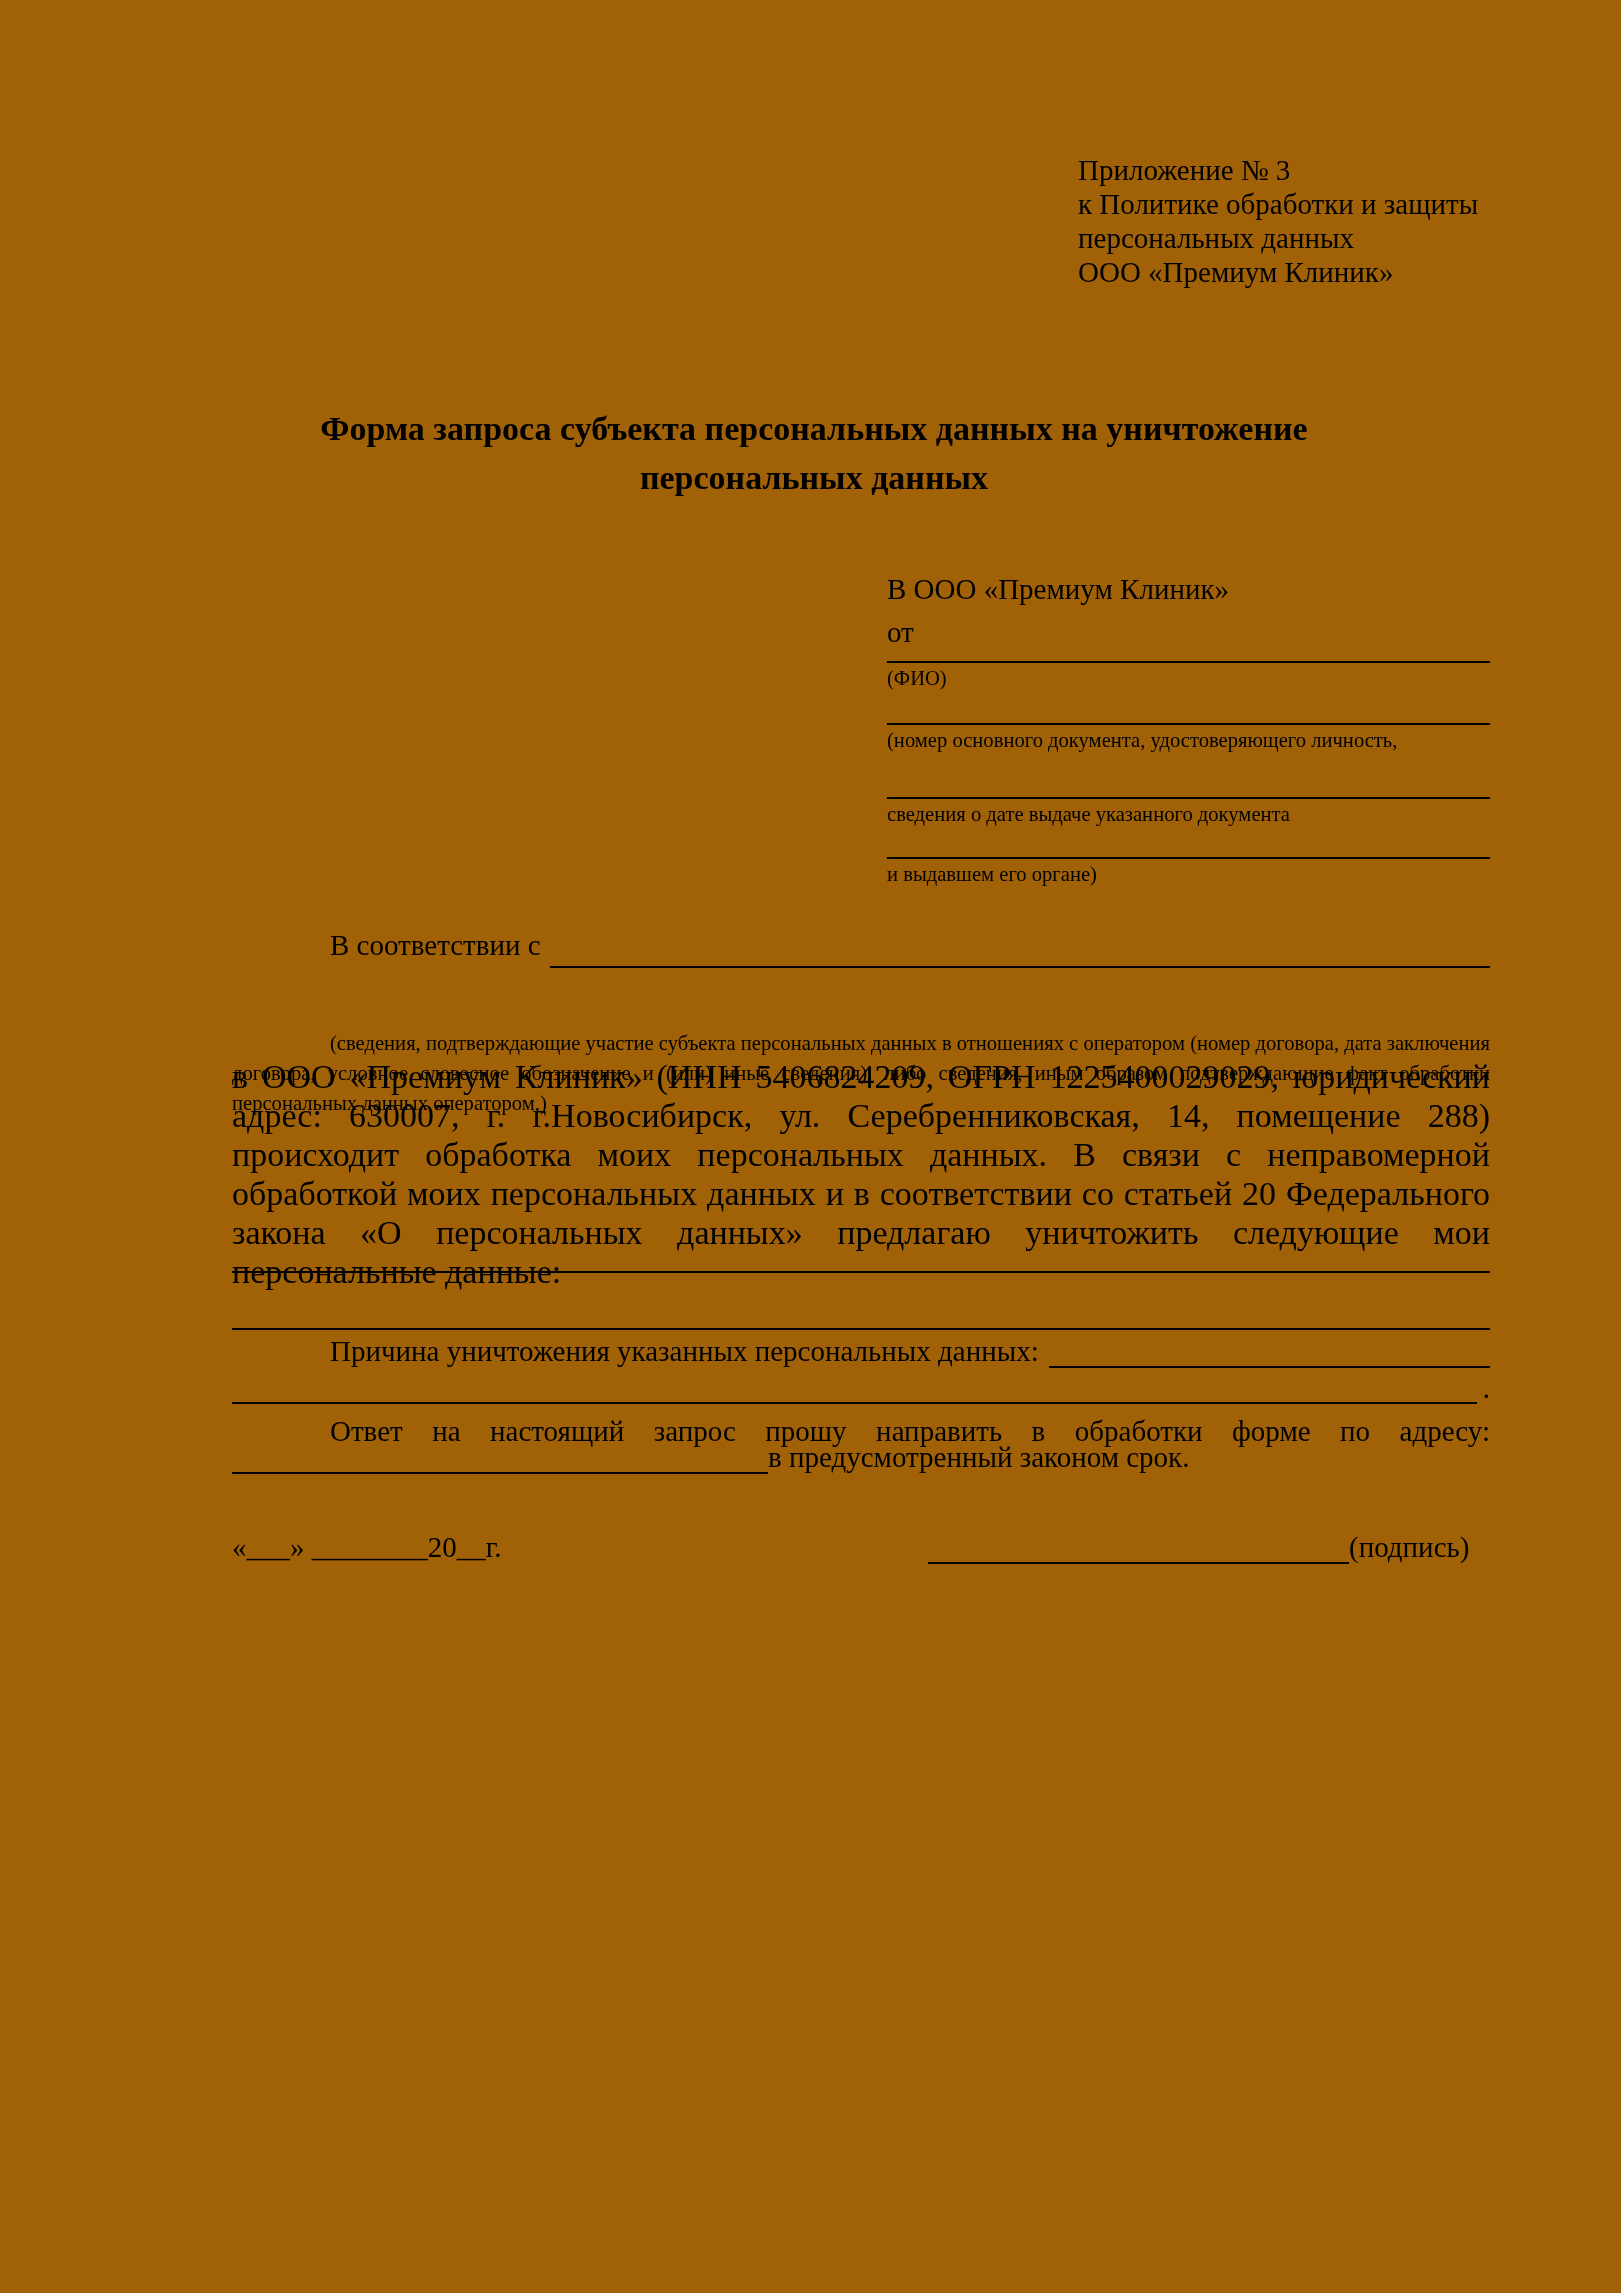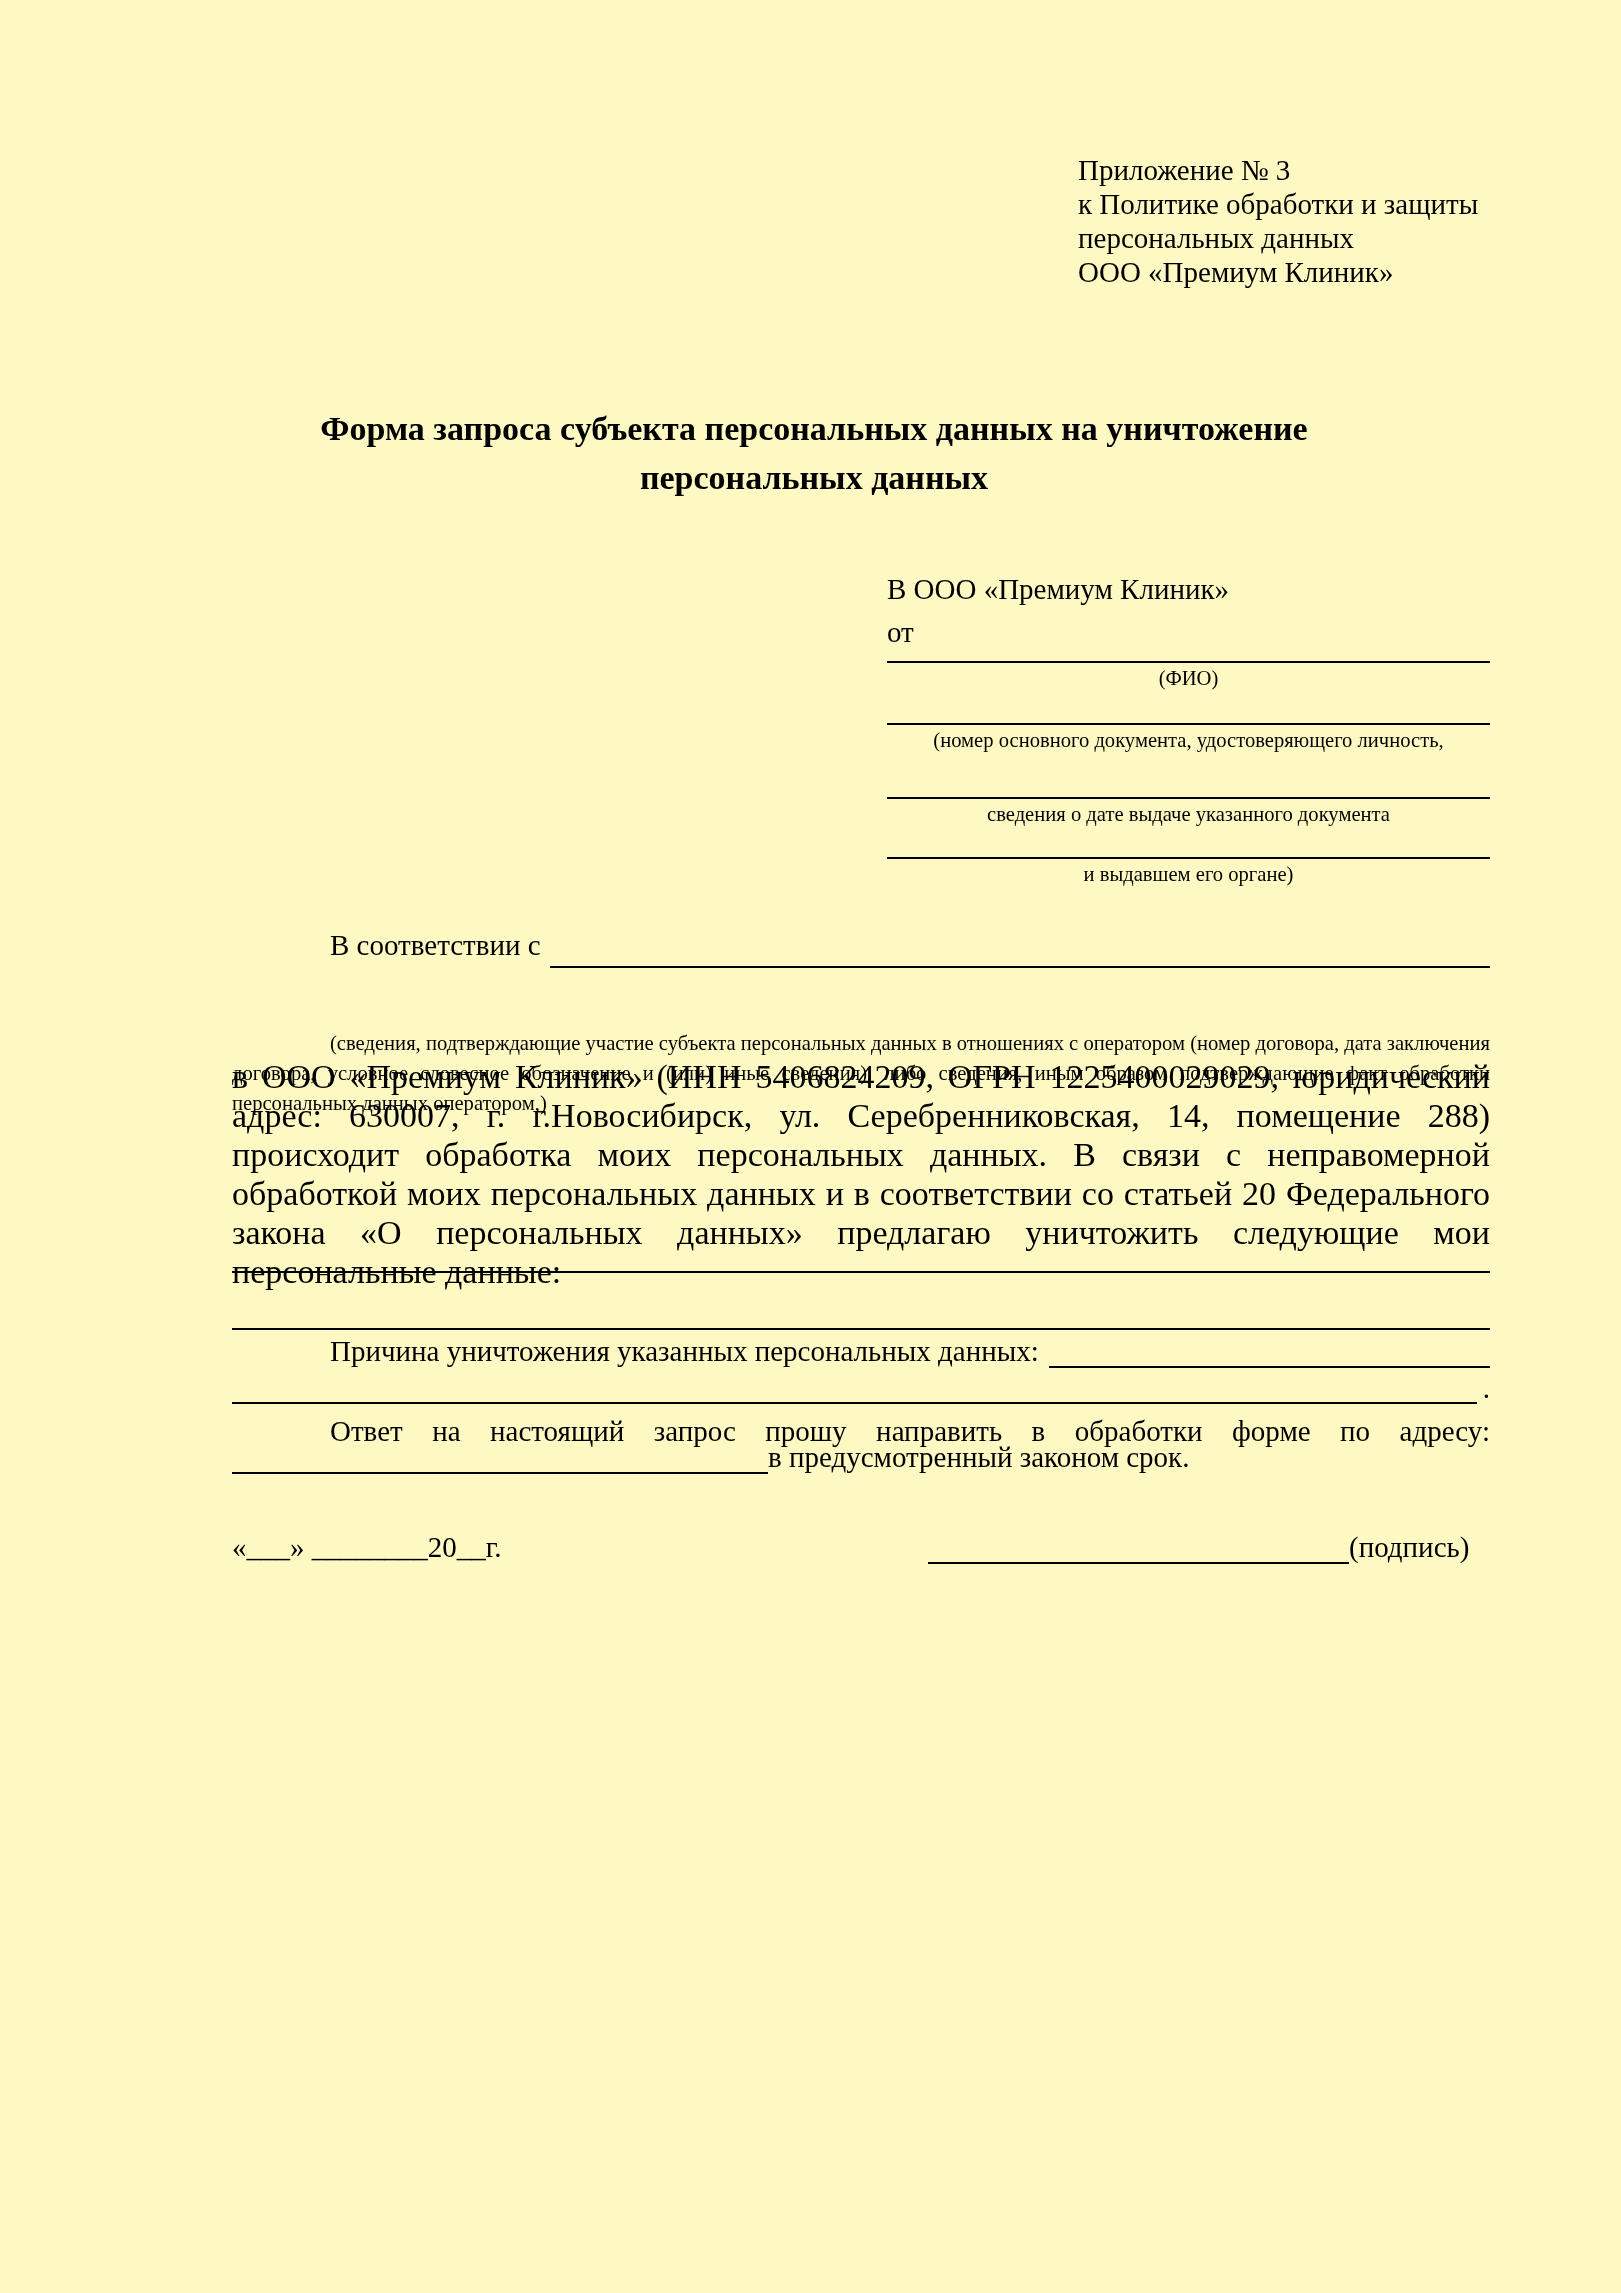--- a/index.html
+++ b/index.html
@@ -1,20 +1,20 @@
 <!DOCTYPE html>
 <html><head>
 <meta charset="utf-8">
 <style>
   html, body { margin: 0; padding: 0; background: #e8e8e8; }
   .page {
     position: relative;
     width: 1621px;
     height: 2294px;
-    background: #fef9c3;
+    background: #a16207;
     font-family: "Liberation Serif", "DejaVu Serif", serif;
     color: #000;
     overflow: hidden;
   }
   .abs { position: absolute; }
 
   
   .appendix {
     left: 1078px; top: 153px; width: 461px;
     font-size: 29px; line-height: 34px;
@@ -24,21 +24,21 @@
   .form-title {
     left: 162px; top: 404px; width: 1304px;
     text-align: center; font-weight: bold;
     font-size: 34px; line-height: 49px;
   }
 
   
   .addr-text { font-size: 29px; }
   .blank-rule { border-top: 2.9px solid #000; height: 0; }
   .field-caption {
-    font-size: 20.6px; text-align: center; width: 603px;
+    font-size: 20.6px; width: 603px;
   }
 
   
   .bodyline { font-size: 29px; }
   .flexline { display: flex; align-items: stretch; }
   .fill-line { flex: 1; border-bottom: 2.9px solid #000; }
   .spacer-100 { width: 98px; flex: 0 0 98px; }
 
   .finemark {
     left: 232px; top: 1028px; width: 1258px;

